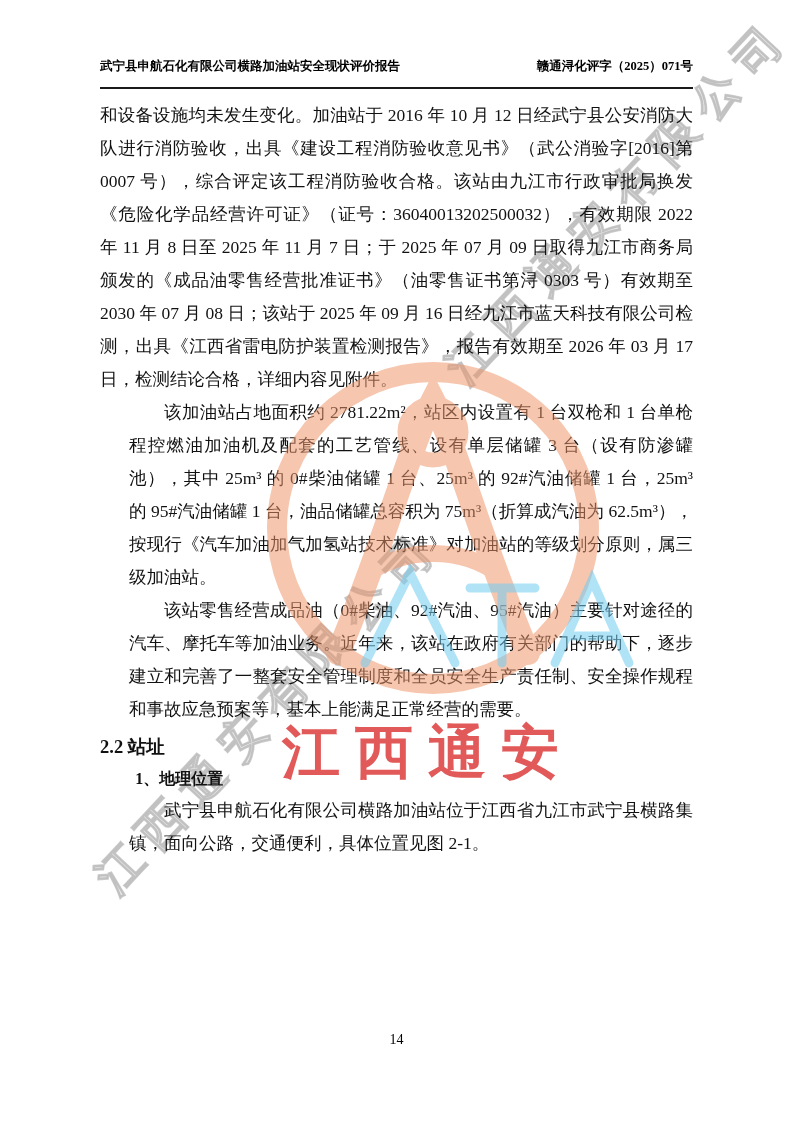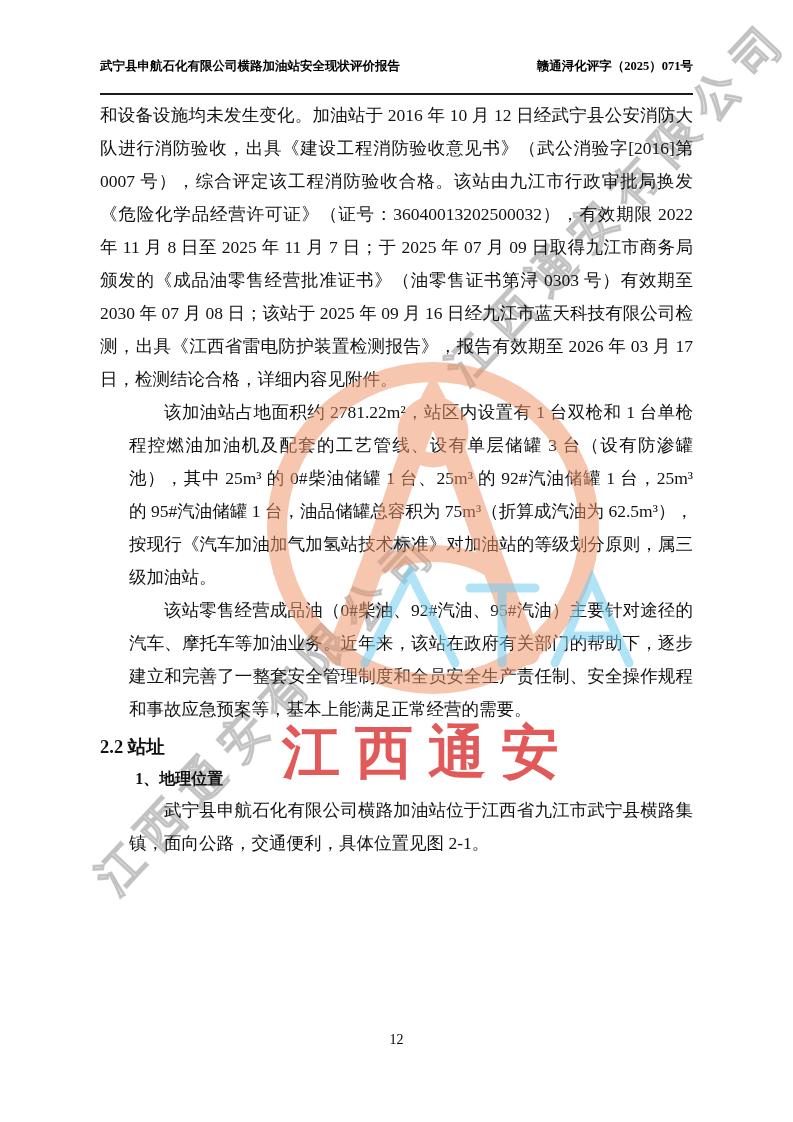--- a/index.html
+++ b/index.html
@@ -12,21 +12,21 @@
     overflow:hidden;
     font-family:"Liberation Serif","DejaVu Serif",serif;
     color:#111;
   }
   
   .header {
     position:absolute; left:100px; top:58px; width:593px;
     display:flex; justify-content:space-between; align-items:flex-end;
     font-size:12.5px; font-weight:bold; color:#000;
     border-bottom:2px solid #1a1a1a;
-    padding-bottom:18px;
+    padding-bottom:12px;
   }
   
   .content {
     position:absolute; left:100px; top:99px; width:593px;
     font-size:17.5px; line-height:33px;
     text-align:justify;
     z-index:2;
   }
   .content p { margin:0; }
   .content p.indent { text-indent:2em;margin-left:29px; }
@@ -105,16 +105,16 @@
 
   <svg class="wm wm-blue" width="320" height="120" viewBox="0 0 320 120">
     <path d="M 140 30 H 205 M 172 30 V 105" fill="none" stroke="#73cdf2" stroke-width="9" stroke-linecap="round"></path>
     <path d="M 225 105 L 262 22 L 299 105 M 238 78 H 286" fill="none" stroke="#73cdf2" stroke-width="9" stroke-linecap="round"></path>
     <path d="M 35 105 L 80 15 L 125 105" fill="none" stroke="#73cdf2" stroke-width="9" stroke-linecap="round"></path>
   </svg>
 
   <div class="wm wm-red">江西通安</div>
 
   <div class="footer">
-    <span>12</span>
+    <span>14</span>
   </div>
 
 </div>
 
 </body></html>

